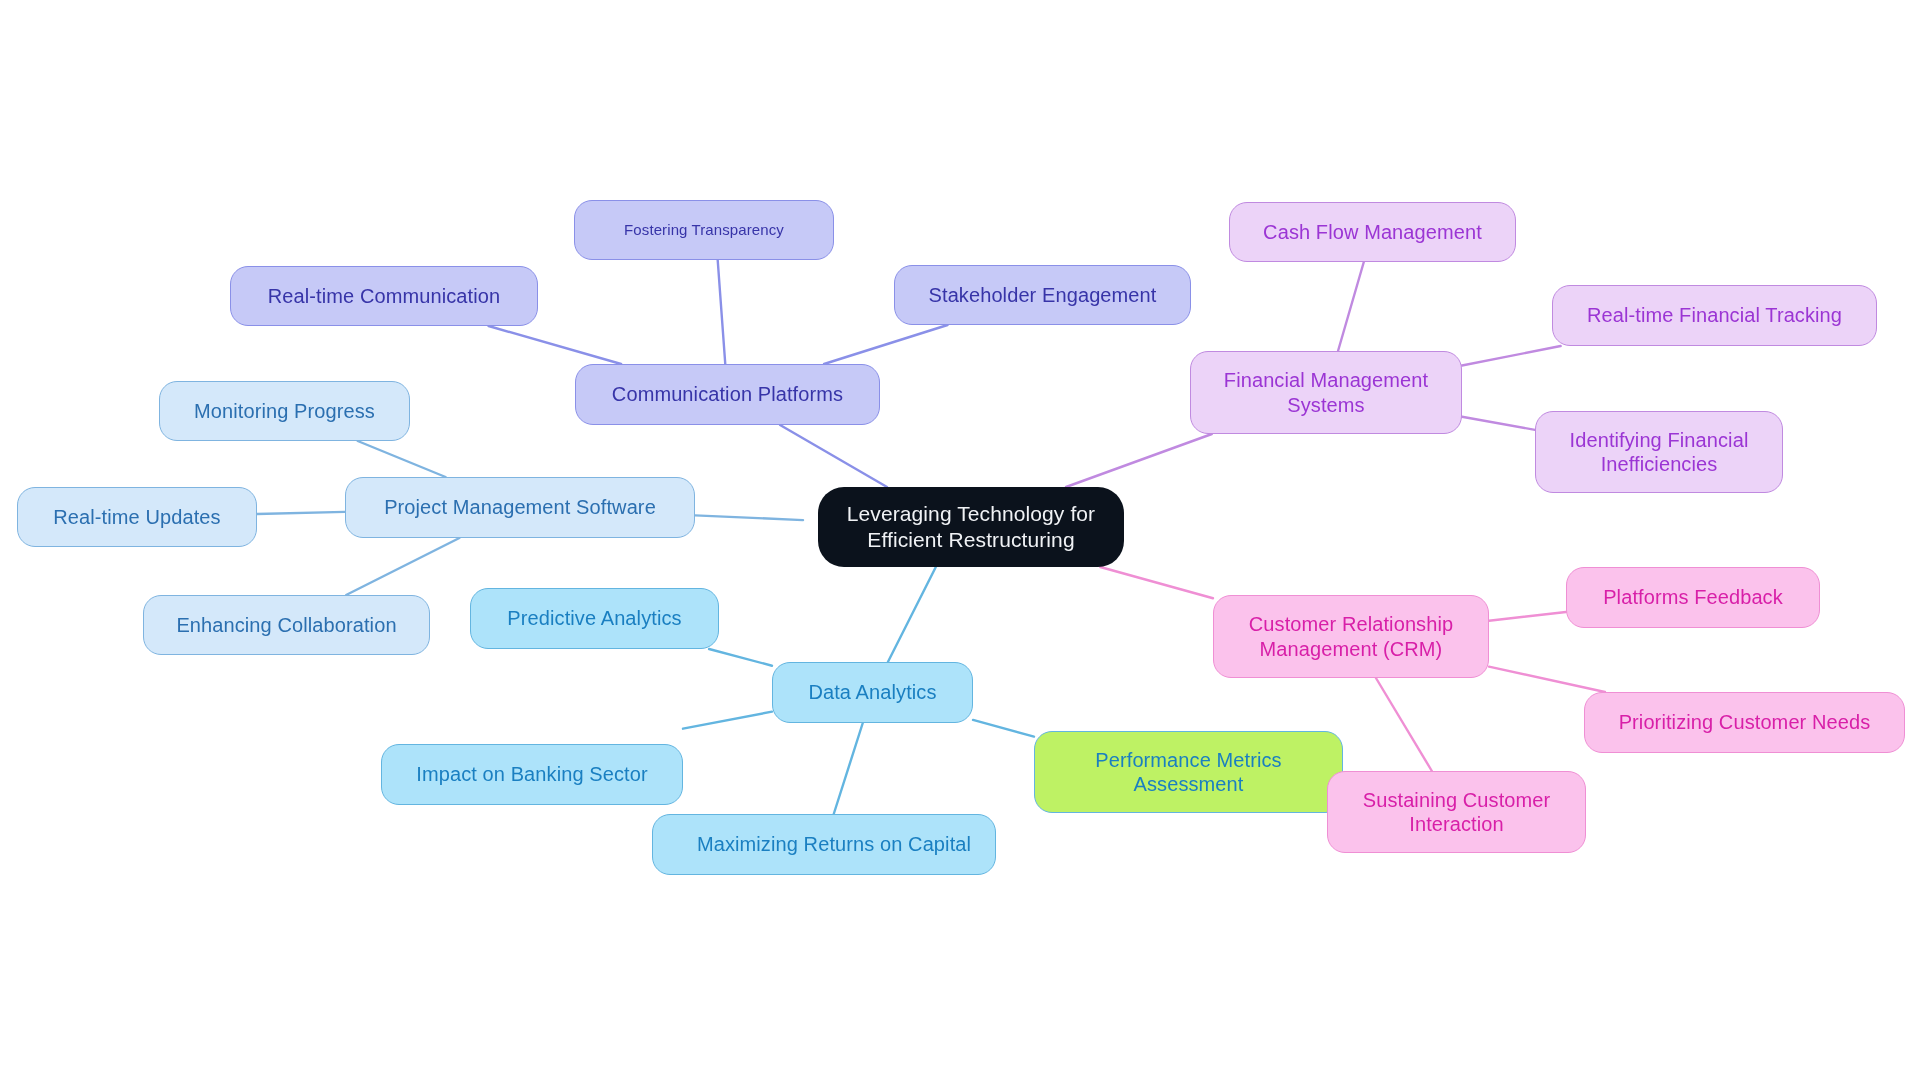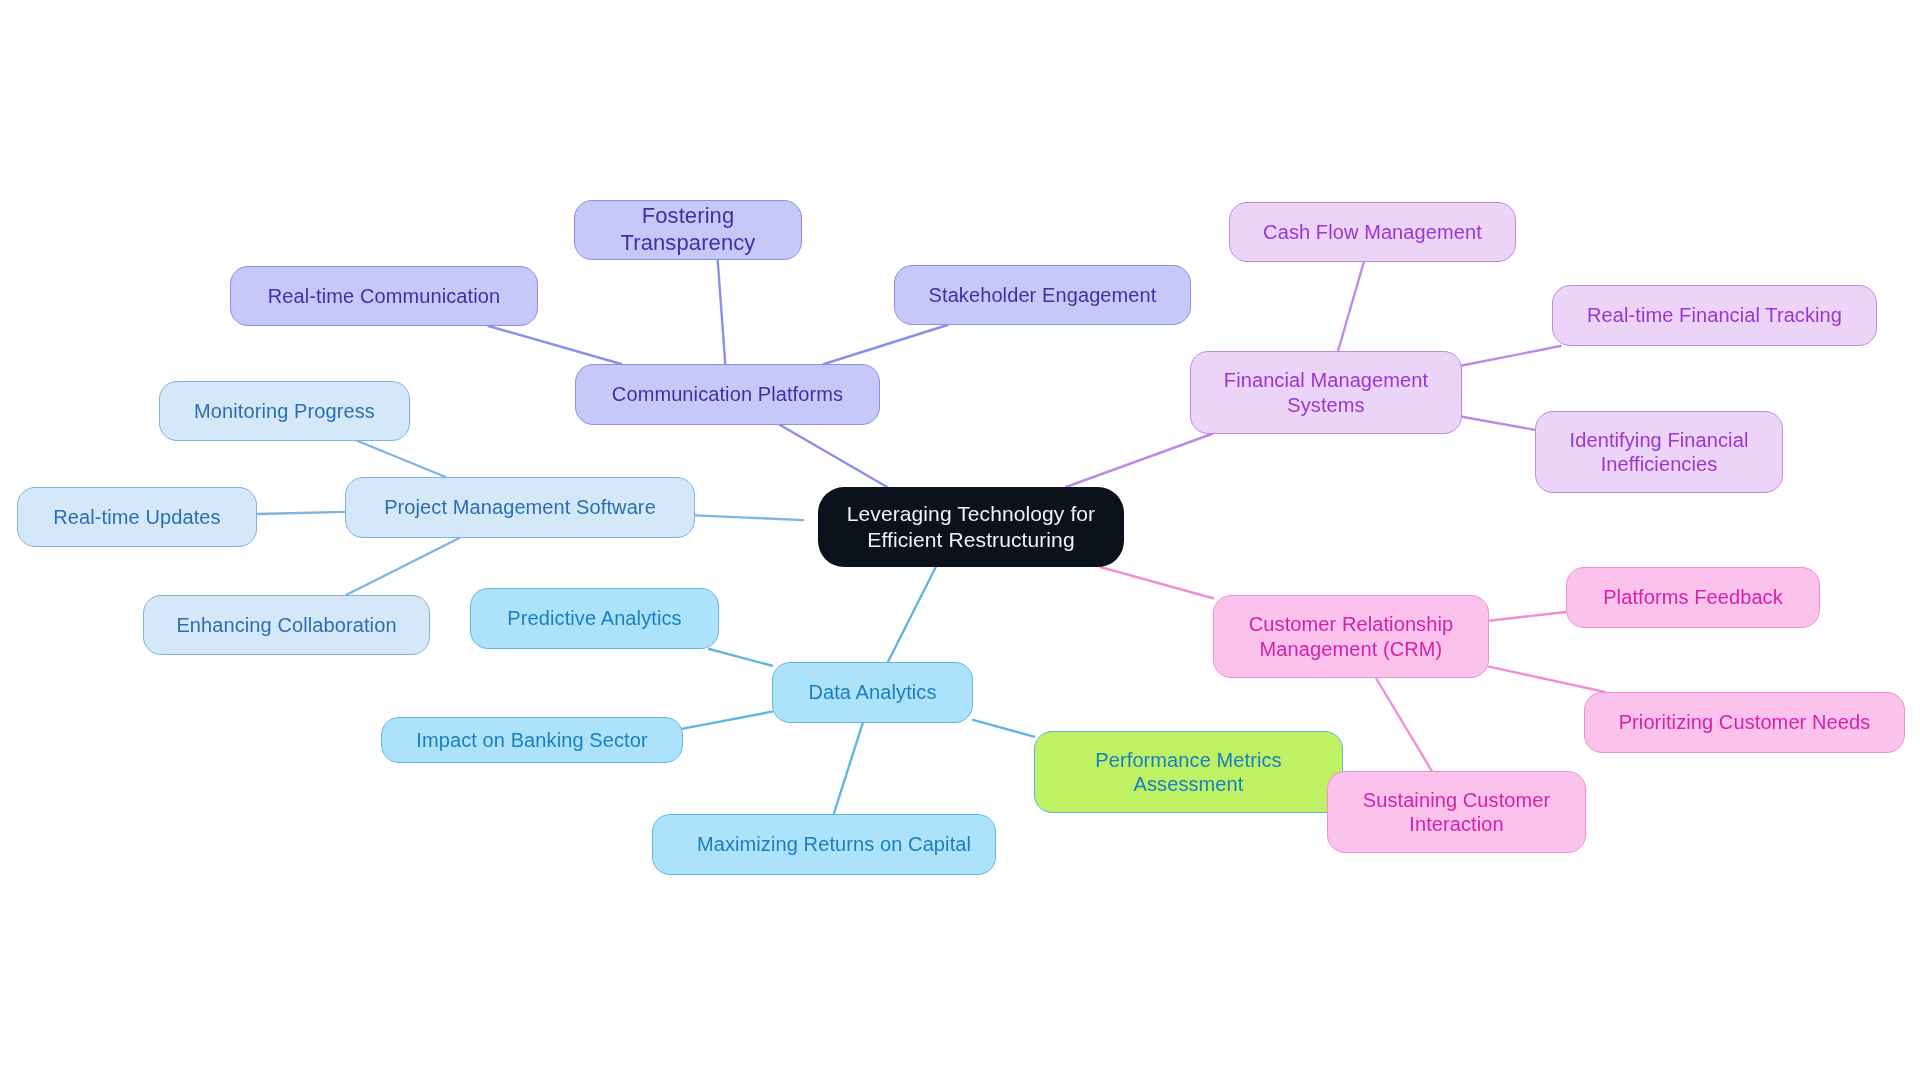--- a/index.html
+++ b/index.html
@@ -81,29 +81,29 @@
       <line x1="1100.2922374429224" y1="567" x2="1213" y2="598.2443037974683" stroke="#ef8fd4" stroke-width="2.4" stroke-linecap="round"></line>
       <line x1="1489" y1="620.7631578947369" x2="1566" y2="611.9824561403509" stroke="#ef8fd4" stroke-width="2.4" stroke-linecap="round"></line>
       <line x1="1489" y1="666.6601016518424" x2="1604.9447674418604" y2="692" stroke="#ef8fd4" stroke-width="2.4" stroke-linecap="round"></line>
       <line x1="1375.9472934472935" y1="678" x2="1431.8532763532764" y2="771" stroke="#ef8fd4" stroke-width="2.4" stroke-linecap="round"></line>
     </svg>
   <div id="node-layer">
       <div class="node root" style="left: 803px; top: 487px; width: 306px; height: 80px; font-size: 21px; background: rgb(11, 18, 28); color: rgb(240, 242, 245);"><span class="node-label">Leveraging Technology for
 Efficient Restructuring</span></div>
       <div class="node" style="left: 575px; top: 364px; width: 305px; height: 61px; font-size: 20px; background: rgb(198, 201, 247); color: rgb(55, 52, 168); border-color: rgb(138, 144, 232);"><span class="node-label">Communication Platforms</span></div>
       <div class="node" style="left: 230px; top: 266px; width: 308px; height: 60px; font-size: 20px; background: rgb(198, 201, 247); color: rgb(55, 52, 168); border-color: rgb(138, 144, 232);"><span class="node-label">Real-time Communication</span></div>
-      <div class="node" style="left: 574px; top: 200px; width: 228px; height: 60px; font-size: 22px; background: rgb(198, 201, 247); color: rgb(55, 52, 168); border-color: rgb(138, 144, 232);"><span class="node-label">Fostering Transparency</span></div>
+      <div class="node" style="left: 574px; top: 200px; width: 260px; height: 60px; font-size: 15px; background: rgb(198, 201, 247); color: rgb(55, 52, 168); border-color: rgb(138, 144, 232);"><span class="node-label">Fostering Transparency</span></div>
       <div class="node" style="left: 894px; top: 265px; width: 297px; height: 60px; font-size: 20px; background: rgb(198, 201, 247); color: rgb(55, 52, 168); border-color: rgb(138, 144, 232); justify-content: center;"><span class="node-label">Stakeholder Engagement</span></div>
       <div class="node" style="left: 345px; top: 477px; width: 350px; height: 61px; font-size: 20px; background: rgb(212, 232, 250); color: rgb(43, 111, 176); border-color: rgb(127, 180, 224);"><span class="node-label">Project Management Software</span></div>
       <div class="node" style="left: 159px; top: 381px; width: 251px; height: 60px; font-size: 20px; background: rgb(212, 232, 250); color: rgb(43, 111, 176); border-color: rgb(127, 180, 224);"><span class="node-label">Monitoring Progress</span></div>
       <div class="node" style="left: 17px; top: 487px; width: 240px; height: 60px; font-size: 20px; background: rgb(212, 232, 250); color: rgb(43, 111, 176); border-color: rgb(127, 180, 224);"><span class="node-label">Real-time Updates</span></div>
       <div class="node" style="left: 143px; top: 595px; width: 287px; height: 60px; font-size: 20px; background: rgb(212, 232, 250); color: rgb(43, 111, 176); border-color: rgb(127, 180, 224);"><span class="node-label">Enhancing Collaboration</span></div>
       <div class="node" style="left: 772px; top: 662px; width: 201px; height: 61px; font-size: 20px; background: rgb(173, 227, 250); color: rgb(26, 127, 193); border-color: rgb(99, 181, 224);"><span class="node-label">Data Analytics</span></div>
       <div class="node" style="left: 470px; top: 588px; width: 249px; height: 61px; font-size: 20px; background: rgb(173, 227, 250); color: rgb(26, 127, 193); border-color: rgb(99, 181, 224);"><span class="node-label">Predictive Analytics</span></div>
-      <div class="node" style="left: 381px; top: 717px; width: 302px; height: 46px; font-size: 20px; background: rgb(173, 227, 250); color: rgb(26, 127, 193); border-color: rgb(99, 181, 224); align-items: center;"><span class="node-label">Impact on Banking Sector</span></div>
+      <div class="node" style="left: 381px; top: 744px; width: 302px; height: 61px; font-size: 20px; background: rgb(173, 227, 250); color: rgb(26, 127, 193); border-color: rgb(99, 181, 224); align-items: center;"><span class="node-label">Impact on Banking Sector</span></div>
       <div class="node" style="left: 652px; top: 814px; width: 344px; height: 61px; font-size: 20px; background: rgb(173, 227, 250); color: rgb(26, 127, 193); border-color: rgb(99, 181, 224); padding-left: 30px;"><span class="node-label">Maximizing Returns on Capital</span></div>
       <div class="node" style="left: 1034px; top: 731px; width: 309px; height: 82px; font-size: 20px; background: #bef264; color: rgb(26, 127, 193); border-color: rgb(99, 181, 224);"><span class="node-label">Performance Metrics
 Assessment</span></div>
       <div class="node" style="left: 1190px; top: 351px; width: 272px; height: 83px; font-size: 20px; background: rgb(236, 211, 248); color: rgb(155, 53, 212); border-color: rgb(192, 138, 224);"><span class="node-label">Financial Management
 Systems</span></div>
       <div class="node" style="left: 1229px; top: 202px; width: 287px; height: 60px; font-size: 20px; background: rgb(236, 211, 248); color: rgb(155, 53, 212); border-color: rgb(192, 138, 224);"><span class="node-label">Cash Flow Management</span></div>
       <div class="node" style="left: 1552px; top: 285px; width: 325px; height: 61px; font-size: 20px; background: rgb(236, 211, 248); color: rgb(155, 53, 212); border-color: rgb(192, 138, 224);"><span class="node-label">Real-time Financial Tracking</span></div>
       <div class="node" style="left: 1535px; top: 411px; width: 248px; height: 82px; font-size: 20px; background: rgb(236, 211, 248); color: rgb(155, 53, 212); border-color: rgb(192, 138, 224);"><span class="node-label">Identifying Financial
 Inefficiencies</span></div>
       <div class="node" style="left: 1213px; top: 595px; width: 276px; height: 83px; font-size: 20px; background: rgb(251, 194, 236); color: rgb(216, 31, 168); border-color: rgb(239, 143, 212);"><span class="node-label">Customer Relationship

